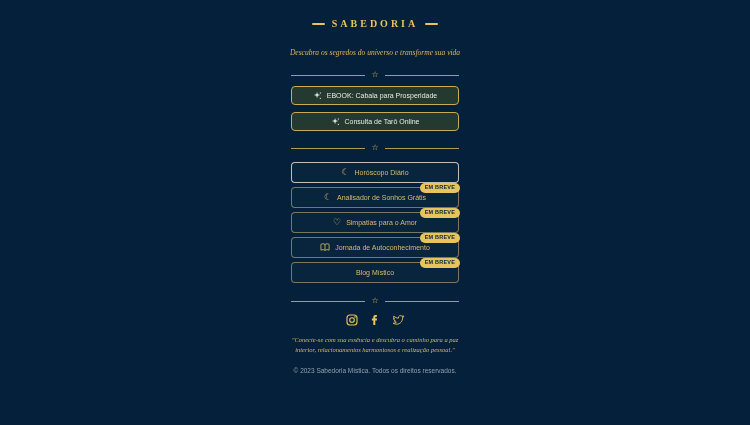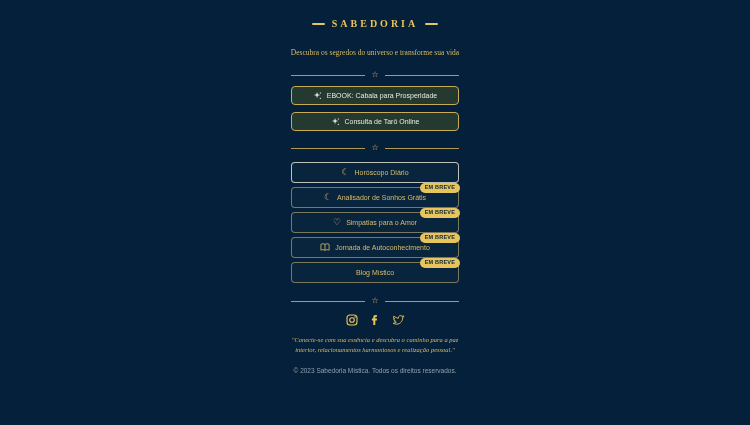--- a/index.html
+++ b/index.html
@@ -20,21 +20,21 @@
     font-size:10px;font-weight:bold;letter-spacing:3px;
   }
   .eyebrow .dash{width:13px;height:2px;background:#e8c45c;border-radius:1px;}
   .title{
     margin-top:2px;color:#e8c45c;
     font-family:"Liberation Serif", serif;
     font-size:27px;font-weight:bold;letter-spacing:1.5px;line-height:1;
   }
   .subtitle{
     margin-top:19px;color:#d9b95f;
-    font-family:"Liberation Serif", serif;
+    font-family:"Liberation Serif", serif;font-style:italic;
     font-size:7.5px;white-space:nowrap;
   }
   
   .divider{
     margin-top:14px;width:168px;
     display:flex;align-items:center;gap:6px;color:#e8c45c;
   }
   .divider .line{flex:1;height:1px;background:rgba(232,196,92,.75);}
   .divider .star{font-family:"DejaVu Sans", sans-serif;font-size:8px;line-height:1;}
   

